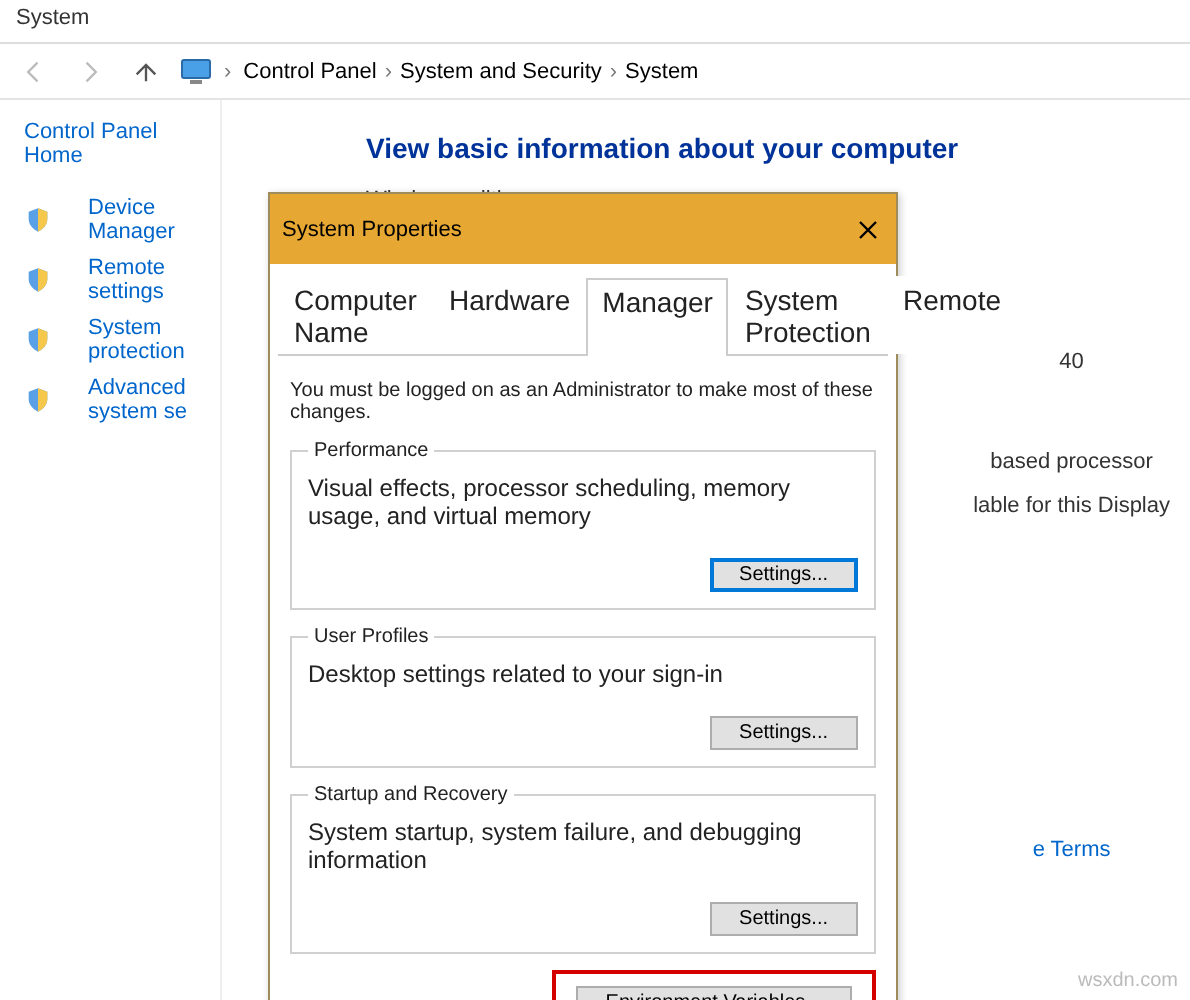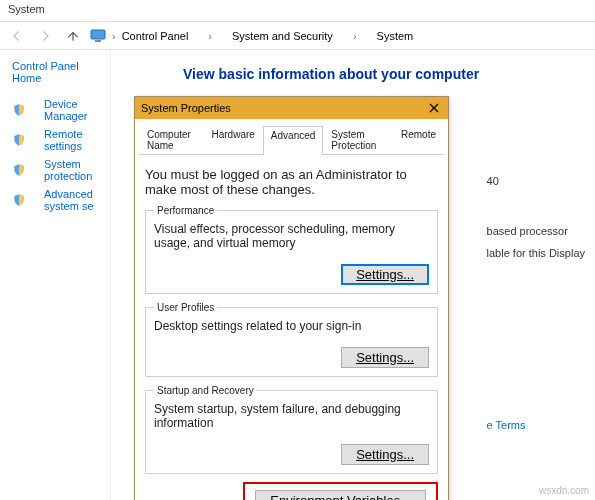--- a/index.html
+++ b/index.html
@@ -1,46 +1,46 @@
 <!DOCTYPE html>
 <html><head>
   <meta charset="utf-8">
   <style>
     * { box-sizing: border-box; margin: 0; padding: 0; font-family: "Segoe UI", Tahoma, sans-serif; font-size: 11px; }
     body { width: 595px; height: 500px; background: #fff; overflow: hidden; position: relative; color: #000; }
     .titlebar { height: 22px; border-bottom: 1px solid #ddd; padding: 3px 8px; color: #333; }
     .navbar { height: 28px; display: flex; align-items: center; gap: 6px; padding: 2px 6px; border-bottom: 1px solid #e4e4e4; }
     .nav-arrow { width: 22px; height: 22px; display: flex; align-items: center; justify-content: center; color: #777; }
     .nav-arrow.disabled { color: #ccc; }
-    .breadcrumb { display: flex; align-items: flex-end; gap: 20px; color: #000; }
+    .breadcrumb { display: flex; align-items: flex-end; gap: 4px; color: #000; }
     .bc-sep { color: #777; }
     .pc-icon { width: 16px; height: 14px; display: inline-block; }
     .main { display: flex; height: calc(100% - 50px); }
     .sidebar { width: 111px; padding: 10px 6px 6px 12px; border-right: 1px solid #eee; }
     .cp-home { color: #0066cc; margin-bottom: 14px; display: block; }
     .sb-item { display: flex; align-items: center; gap: 18px; margin: 6px 0; color: #0066cc; cursor: pointer; }
     .shield { width: 14px; height: 14px; flex-shrink: 0; }
     .content { flex: 1; padding: 10px 12px; position: relative; }
     .content h2 { color: #003399; font-size: 14px; font-weight: bold; margin: 6px 0 12px 60px; }
     .we-label { margin-left: 60px; color: #333; }
-    .hidden-specs { position: absolute; right: 10px; top: 120px; font-size: 11px; color: #333; line-height: 22px; text-align: left; }
+    .hidden-specs { position: absolute; right: 10px; top: 120px; font-size: 11px; color: #333; line-height: 22px; text-align: center; }
     .link { color: #0066cc; cursor: pointer; }
     .dialog { position: absolute; left: 134px; top: 96px; width: 315px; background: #fff; border: 1px solid #9e8c5c; box-shadow: 1px 1px 4px rgba(0,0,0,0.2); }
-    .dlg-title { background: #e6a733; height: 22px; display: flex; align-items: center; justify-content: space-between; padding: 0 6px; color: #000; }
+    .dlg-title { background: #e6a733; height: 35px; display: flex; align-items: center; justify-content: space-between; padding: 0 6px; color: #000; }
     .dlg-close { width: 16px; height: 16px; display: flex; align-items: center; justify-content: center; }
     .tabs { display: flex; border-bottom: 1px solid #ccc; margin: 6px 4px 0 4px; }
-    .tab { padding: 3px 7px; border: 1px solid transparent; border-bottom: none; background: #fff; font-size: 10px; color: #222; cursor: pointer; }
+    .tab { padding: 3px 7px; border: 1px solid transparent; border-bottom: none; background: #fff; font-size: 14px; color: #222; cursor: pointer; }
     .tab.active { border-color: #ccc; background: #fff; position: relative; top: 1px; }
     .dlg-body { padding: 8px 10px 10px 10px; }
-    .hint { color: #222; margin: 4px 0 8px 0; font-size: 13px; }
+    .hint { color: #222; margin: 4px 0 8px 0; font-size: 10px; }
     fieldset { border: 1px solid #d0d0d0; margin-bottom: 8px; padding: 6px 8px 8px 8px; }
     legend { font-size: 10px; color: #222; padding: 0 3px; }
     fieldset .desc { font-size: 12px; color: #222; margin-bottom: 14px; }
     .btn-row { text-align: right; }
-    button.win { background: #e1e1e1; border: 1px solid #adadad; padding: 2px 14px; font-size: 13px; min-width: 70px; cursor: pointer; text-decoration: underline; }
+    button.win { background: #e1e1e1; border: 1px solid #adadad; padding: 2px 14px; font-size: 10px; min-width: 70px; cursor: pointer; }
     button.win.focus { border: 1px solid #0078d7; box-shadow: inset 0 0 0 1px #0078d7; }
     button.win:disabled { color: #aaa; }
     .env-row { text-align: right; margin: 4px 0 10px 0; }
     .env-highlight { border: 2px solid #d40000; padding: 6px 10px; display: inline-block; }
     .dlg-actions { display: flex; gap: 6px; justify-content: flex-end; padding: 6px 10px 10px 0; background: #f0f0f0; border-top: 1px solid #ddd; }
     .watermark { position: absolute; right: 6px; bottom: 4px; color: #bbb; font-size: 10px; }
   </style>
 </head>
 <body>
 
@@ -130,21 +130,21 @@
     <span>System Properties</span>
     <span class="dlg-close">
       <svg width="10" height="10" viewBox="0 0 10 10">
           <path d="M1 1l8 8M9 1l-8 8" stroke="#000" stroke-width="1.2"></path>
         </svg>
     </span>
   </div>
   <div class="tabs">
     <div class="tab">Computer Name</div>
     <div class="tab">Hardware</div>
-    <div class="tab active">Advanced</div>
+    <div class="tab active">Manager</div>
     <div class="tab">System Protection</div>
     <div class="tab">Remote</div>
   </div>
   <div class="dlg-body">
     <div class="hint">You must be logged on as an Administrator to make most of these changes.</div>
 
     <fieldset>
       <legend>Performance</legend>
       <div class="desc">Visual effects, processor scheduling, memory usage, and virtual memory</div>
       <div class="btn-row"><button class="win focus">Settings...</button></div>

